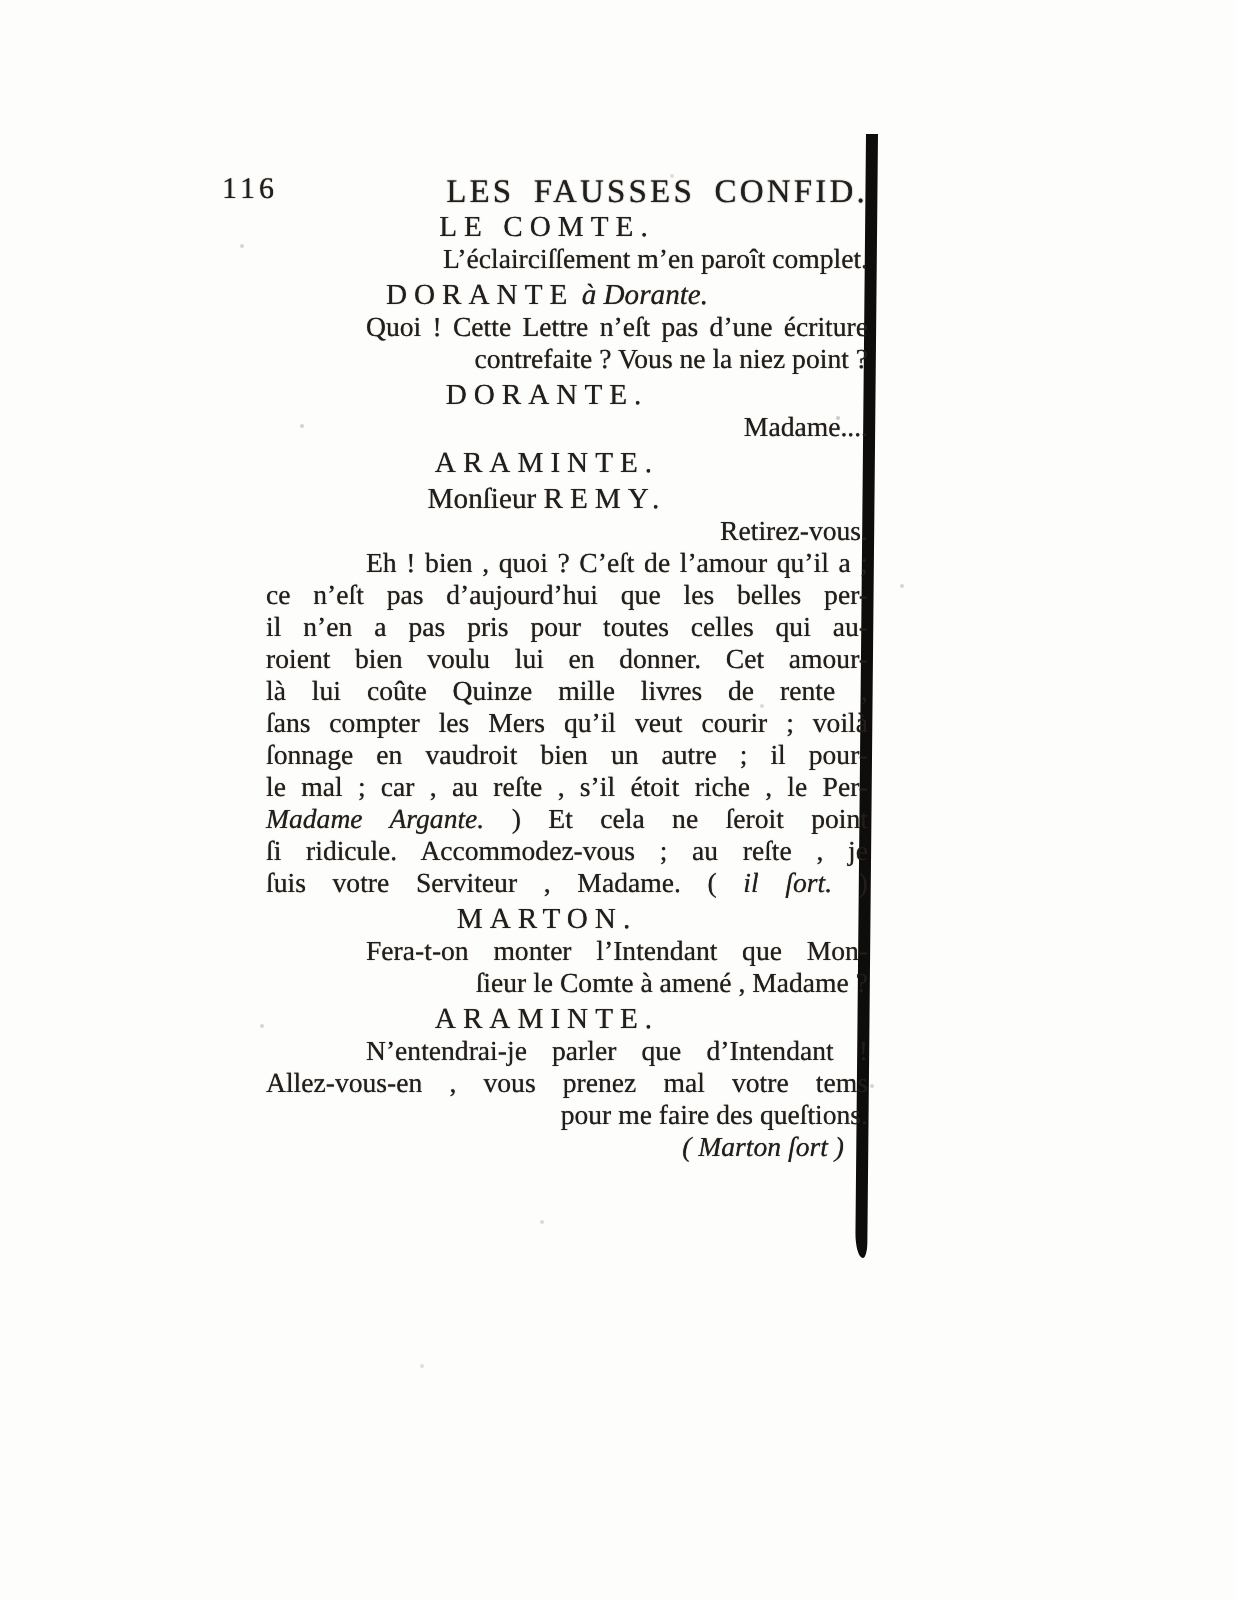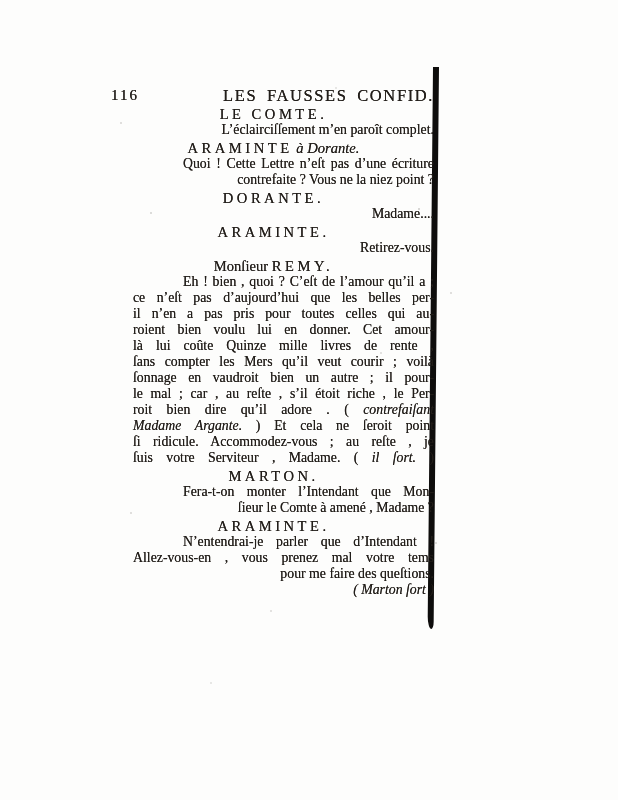--- a/index.html
+++ b/index.html
@@ -38,21 +38,21 @@
   }
   .text-block{
     position:absolute;top:104px;left:113px;width:321px;
     font-size:13.8px;line-height:16px;
     text-shadow:0 0 .4px rgba(30,25,20,.85);
   }
   .line{display:block;height:16px;}
   .j{text-align:justify;text-align-last:justify;margin-left:20px;}
   .indent{text-indent:50px;}
   .flush{text-align:right;}
-  .right{text-align:right;padding-right:0;}
+  .right{text-align:right;padding-right:12px;}
   .speaker{
     text-align:left;margin-top:2px;font-size:14.6px;
     text-align-last:center;
   }
   .seg-caps{letter-spacing:3.5px;}
   .seg-italic{font-style:italic;}
   .seg-roman{font-style:normal;}
   
   .specks{
     position:absolute;left:150px;top:212px;width:2px;height:2px;border-radius:50%;
@@ -78,37 +78,36 @@
   <div class="specks"></div>
 
   <header class="running-head">
     <span class="pagenum">116</span>
     <span class="running-title">LES FAUSSES CONFID.</span>
   </header>
 
   <main class="text-block" id="text-block">
       <div class="line speaker"><span class="seg-caps">LE COMTE.</span></div>
       <div class="line flush"><span class="seg-roman">L’éclairciſſement m’en paroît complet.</span></div>
-      <div class="line speaker"><span class="seg-caps">ARAMINTE</span><span class="seg-italic"> à Dorante.</span></div>
+      <div class="line speaker"><span class="seg-caps">DORANTE</span><span class="seg-italic"> à Dorante.</span></div>
       <div class="line indent j"><span class="seg-roman">Quoi ! Cette Lettre n’eſt pas d’une écriture</span></div>
       <div class="line flush"><span class="seg-roman">contrefaite ? Vous ne la niez point ?</span></div>
       <div class="line speaker"><span class="seg-caps">DORANTE.</span></div>
       <div class="line flush"><span class="seg-roman">Madame....</span></div>
       <div class="line speaker"><span class="seg-caps">ARAMINTE.</span></div>
+      <div class="line speaker"><span class="seg-roman">Monſieur </span><span class="seg-caps">REMY.</span></div>
       <div class="line flush"><span class="seg-roman">Retirez-vous.</span></div>
-      <div class="line speaker"><span class="seg-roman">Monſieur </span><span class="seg-caps">REMY.</span></div>
       <div class="line indent j"><span class="seg-roman">Eh ! bien , quoi ? C’eſt de l’amour qu’il a ;</span></div>
       <div class="line j"><span class="seg-roman">ce n’eſt pas d’aujourd’hui que les belles per-</span></div>
       <div class="line j"><span class="seg-roman">il n’en a pas pris pour toutes celles qui au-</span></div>
       <div class="line j"><span class="seg-roman">roient bien voulu lui en donner. Cet amour-</span></div>
       <div class="line j"><span class="seg-roman">là lui coûte Quinze mille livres de rente ,</span></div>
       <div class="line j"><span class="seg-roman">ſans compter les Mers qu’il veut courir ; voilà</span></div>
       <div class="line j"><span class="seg-roman">ſonnage en vaudroit bien un autre ; il pour-</span></div>
       <div class="line j"><span class="seg-roman">le mal ; car , au reſte , s’il étoit riche , le Per-</span></div>
-      <div class="line j"><span class="seg-roman">roit bien dire qu’il adore . ( </span><span class="seg-italic">contrefaiſant</span></div>
       <div class="line j"><span class="seg-italic">Madame Argante.</span><span class="seg-roman"> ) Et cela ne ſeroit point</span></div>
       <div class="line j"><span class="seg-roman">ſi ridicule. Accommodez-vous ; au reſte , je</span></div>
       <div class="line j"><span class="seg-roman">ſuis votre Serviteur , Madame. ( </span><span class="seg-italic">il ſort.</span><span class="seg-roman"> )</span></div>
       <div class="line speaker"><span class="seg-caps">MARTON.</span></div>
       <div class="line indent j"><span class="seg-roman">Fera-t-on monter l’Intendant que Mon-</span></div>
       <div class="line flush"><span class="seg-roman">ſieur le Comte à amené , Madame ?</span></div>
       <div class="line speaker"><span class="seg-caps">ARAMINTE.</span></div>
       <div class="line indent j"><span class="seg-roman">N’entendrai-je parler que d’Intendant !</span></div>
       <div class="line j"><span class="seg-roman">Allez-vous-en , vous prenez mal votre tems</span></div>
       <div class="line flush"><span class="seg-roman">pour me faire des queſtions.</span></div>

